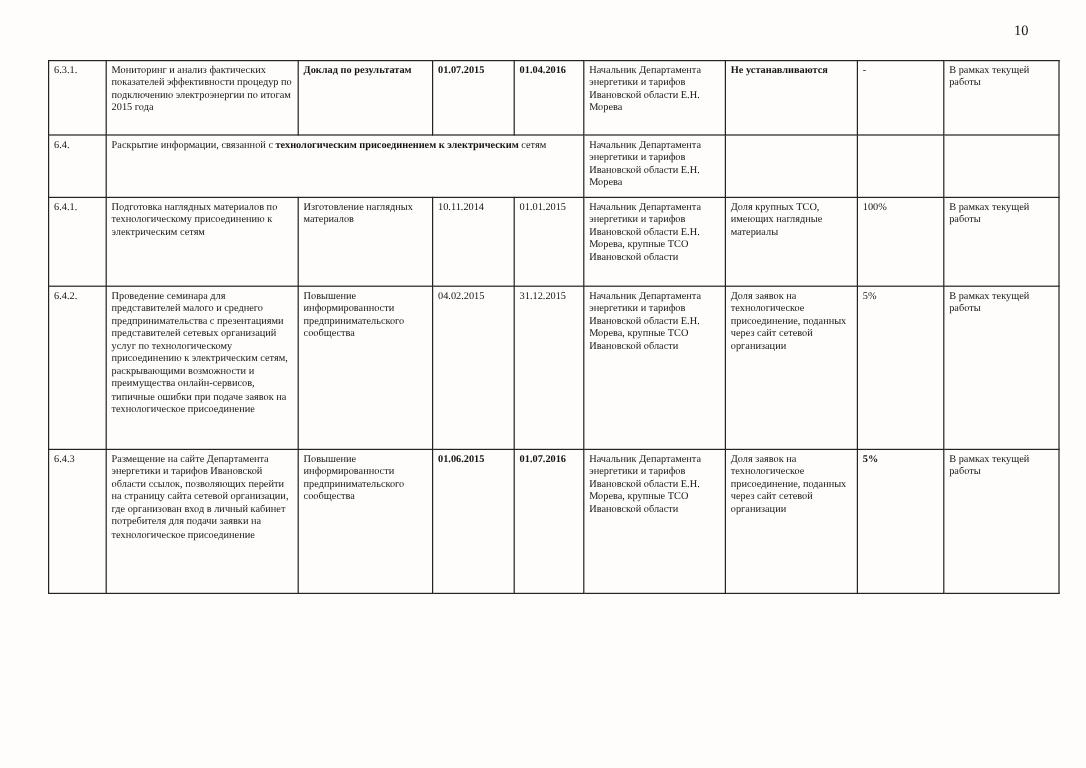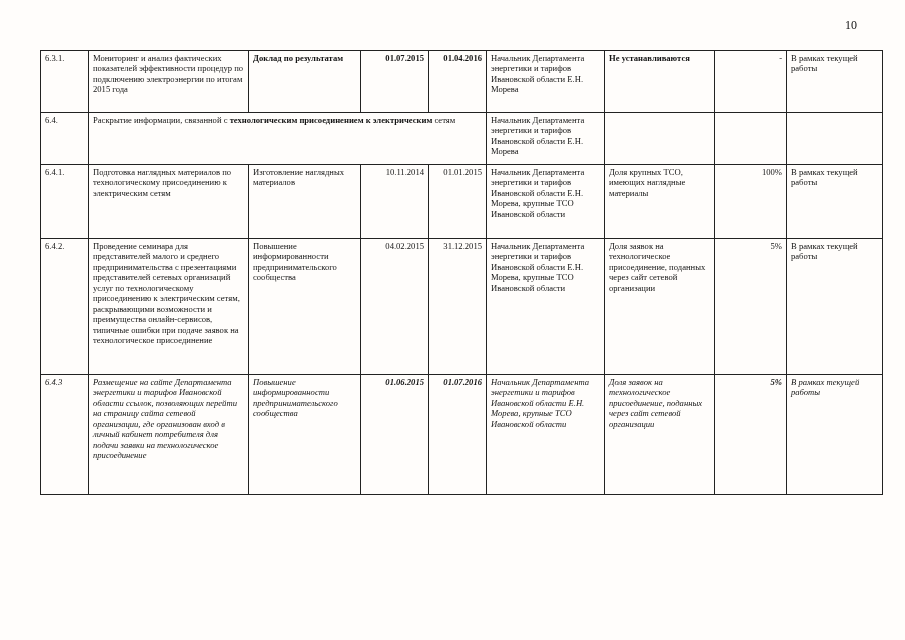--- a/index.html
+++ b/index.html
@@ -34,21 +34,21 @@
   table.doc-table td {
     border: 1px solid #222;
     vertical-align: top;
     padding: 2px 4px;
     font-size: 8.6px;
     line-height: 1.22;
     color: #141414;
     word-wrap: break-word;
   }
   td.num { text-align: left; padding-left: 6px; }
-  td.center { text-align: right; }
+  td.center { text-align: left; }
   .b { font-weight: bold; }
   col.c1 { width: 48px; }
   col.c2 { width: 160px; }
   col.c3 { width: 112px; }
   col.c4 { width: 68px; }
   col.c5 { width: 58px; }
   col.c6 { width: 118px; }
   col.c7 { width: 110px; }
   col.c8 { width: 72px; }
   col.c9 { width: 96px; }
@@ -114,21 +114,21 @@
         <td>Проведение семинара для представителей малого и среднего предпринимательства с презентациями представителей сетевых организаций услуг по технологическому присоединению к электрическим сетям, раскрывающими возможности и преимущества онлайн-сервисов, типичные ошибки при подаче заявок на технологическое присоединение</td>
         <td>Повышение информированности предпринимательского сообщества</td>
         <td class="center">04.02.2015</td>
         <td class="center">31.12.2015</td>
         <td>Начальник Департамента энергетики и тарифов Ивановской области Е.Н. Морева, крупные ТСО Ивановской области</td>
         <td>Доля заявок на технологическое присоединение, поданных через сайт сетевой организации</td>
         <td class="center">5%</td>
         <td>В рамках текущей работы</td>
       </tr>
 
-      <tr style="height:120px;font-style:italic;">
+      <tr style="height:120px;">
         <td class="num">6.4.3</td>
         <td>Размещение на сайте Департамента энергетики и тарифов Ивановской области ссылок, позволяющих перейти на страницу сайта сетевой организации, где организован вход в личный кабинет потребителя для подачи заявки на технологическое присоединение</td>
         <td>Повышение информированности предпринимательского сообщества</td>
         <td class="center b">01.06.2015</td>
         <td class="center b">01.07.2016</td>
         <td>Начальник Департамента энергетики и тарифов Ивановской области Е.Н. Морева, крупные ТСО Ивановской области</td>
         <td>Доля заявок на технологическое присоединение, поданных через сайт сетевой организации</td>
         <td class="center b">5%</td>
         <td>В рамках текущей работы</td>
       </tr>

